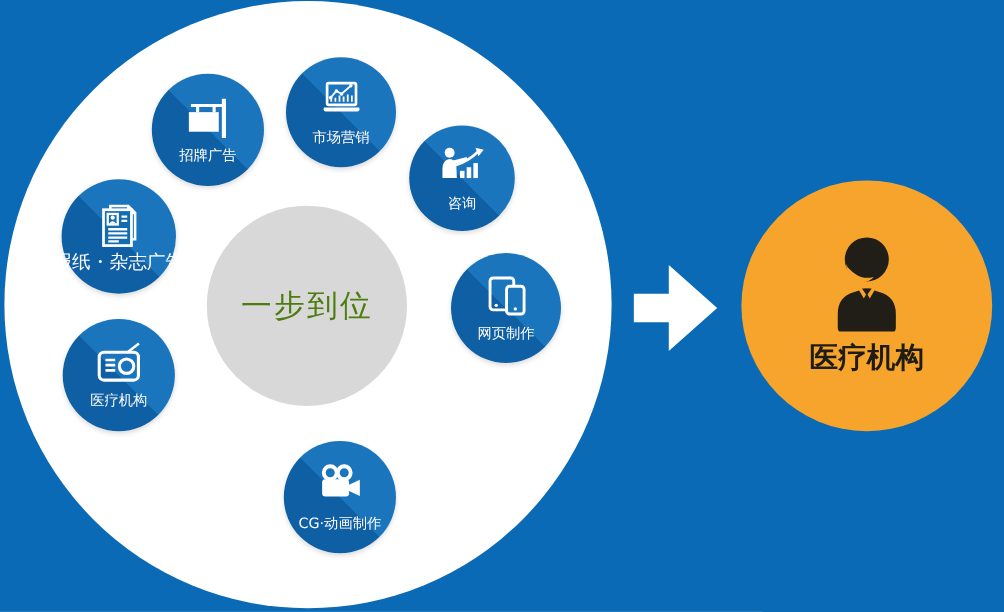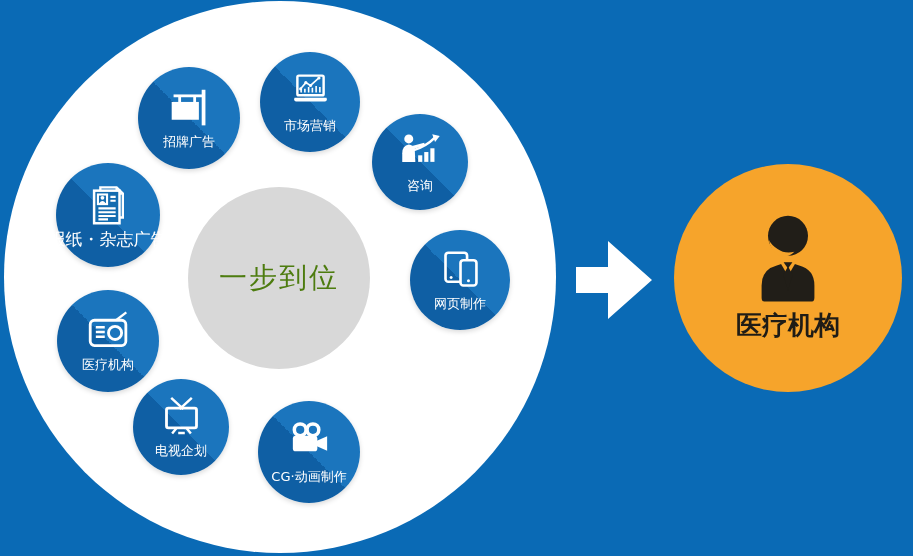--- a/index.html
+++ b/index.html
@@ -121,30 +121,20 @@
   <div class="service s5">
     <svg viewBox="0 0 48 48" width="47" height="47">
       <circle cx="14.5" cy="11" r="6" fill="none" stroke="#fff" stroke-width="3.6"></circle>
       <circle cx="27.5" cy="11" r="6" fill="none" stroke="#fff" stroke-width="3.6"></circle>
       <rect x="7" y="17" width="25" height="16" rx="3" fill="#fff"></rect>
       <path d="M31 22.5 L42 17.5 V32.5 L31 27.5 Z" fill="#fff"></path>
     </svg>
     <div class="label">CG·动画制作</div>
   </div>
 
-  <div class="service s6">
-    <svg viewBox="0 0 48 48" width="45" height="45">
-      <g stroke="#fff" stroke-width="2.6" fill="none">
-        <path d="M13 3 L26 15 M35 3 L22 15"></path>
-        <rect x="8" y="14" width="32" height="21" rx="2" stroke-width="3"></rect>
-        <path d="M19 35 L14 41 M29 35 L34 41 M20.5 40.5 H27.5"></path>
-      </g>
-    </svg>
-    <div class="label">电视企划</div>
-  </div>
 
   <div class="service s7">
     <svg viewBox="0 0 48 48" width="45" height="45">
       <g stroke="#fff" fill="none">
         <path d="M32 12 L43 3.5" stroke-width="2.4"></path>
         <rect x="4.5" y="12" width="38" height="27" rx="4.5" stroke-width="3"></rect>
         <path d="M10.5 19.5 H20 M10.5 24.5 H20 M10.5 29.5 H20" stroke-width="2.6"></path>
         <circle cx="31" cy="25.5" r="7" stroke-width="3"></circle>
       </g>
     </svg>

